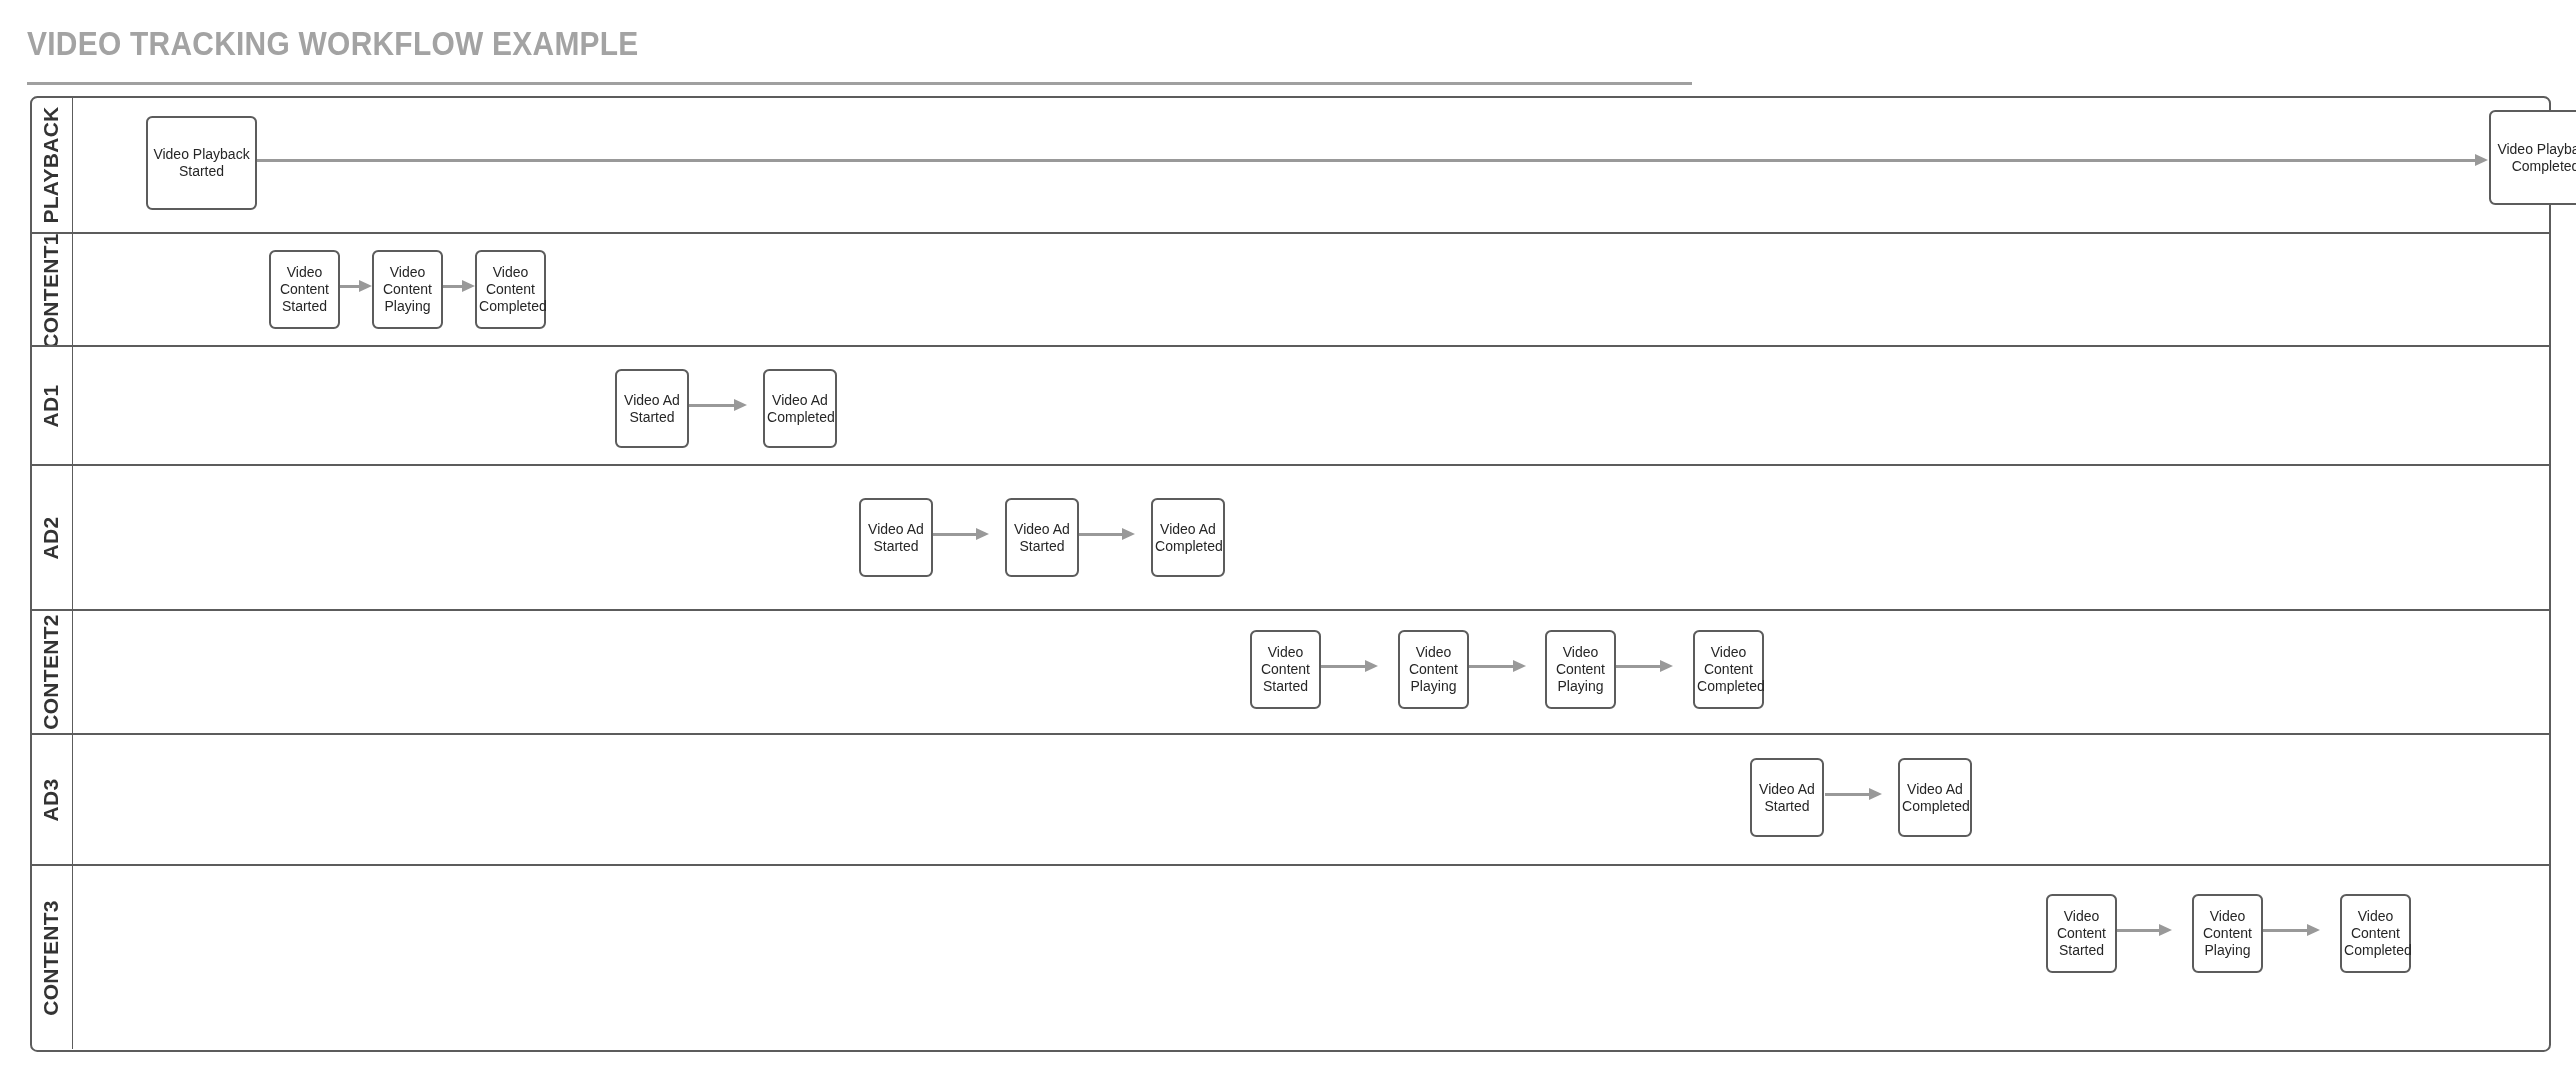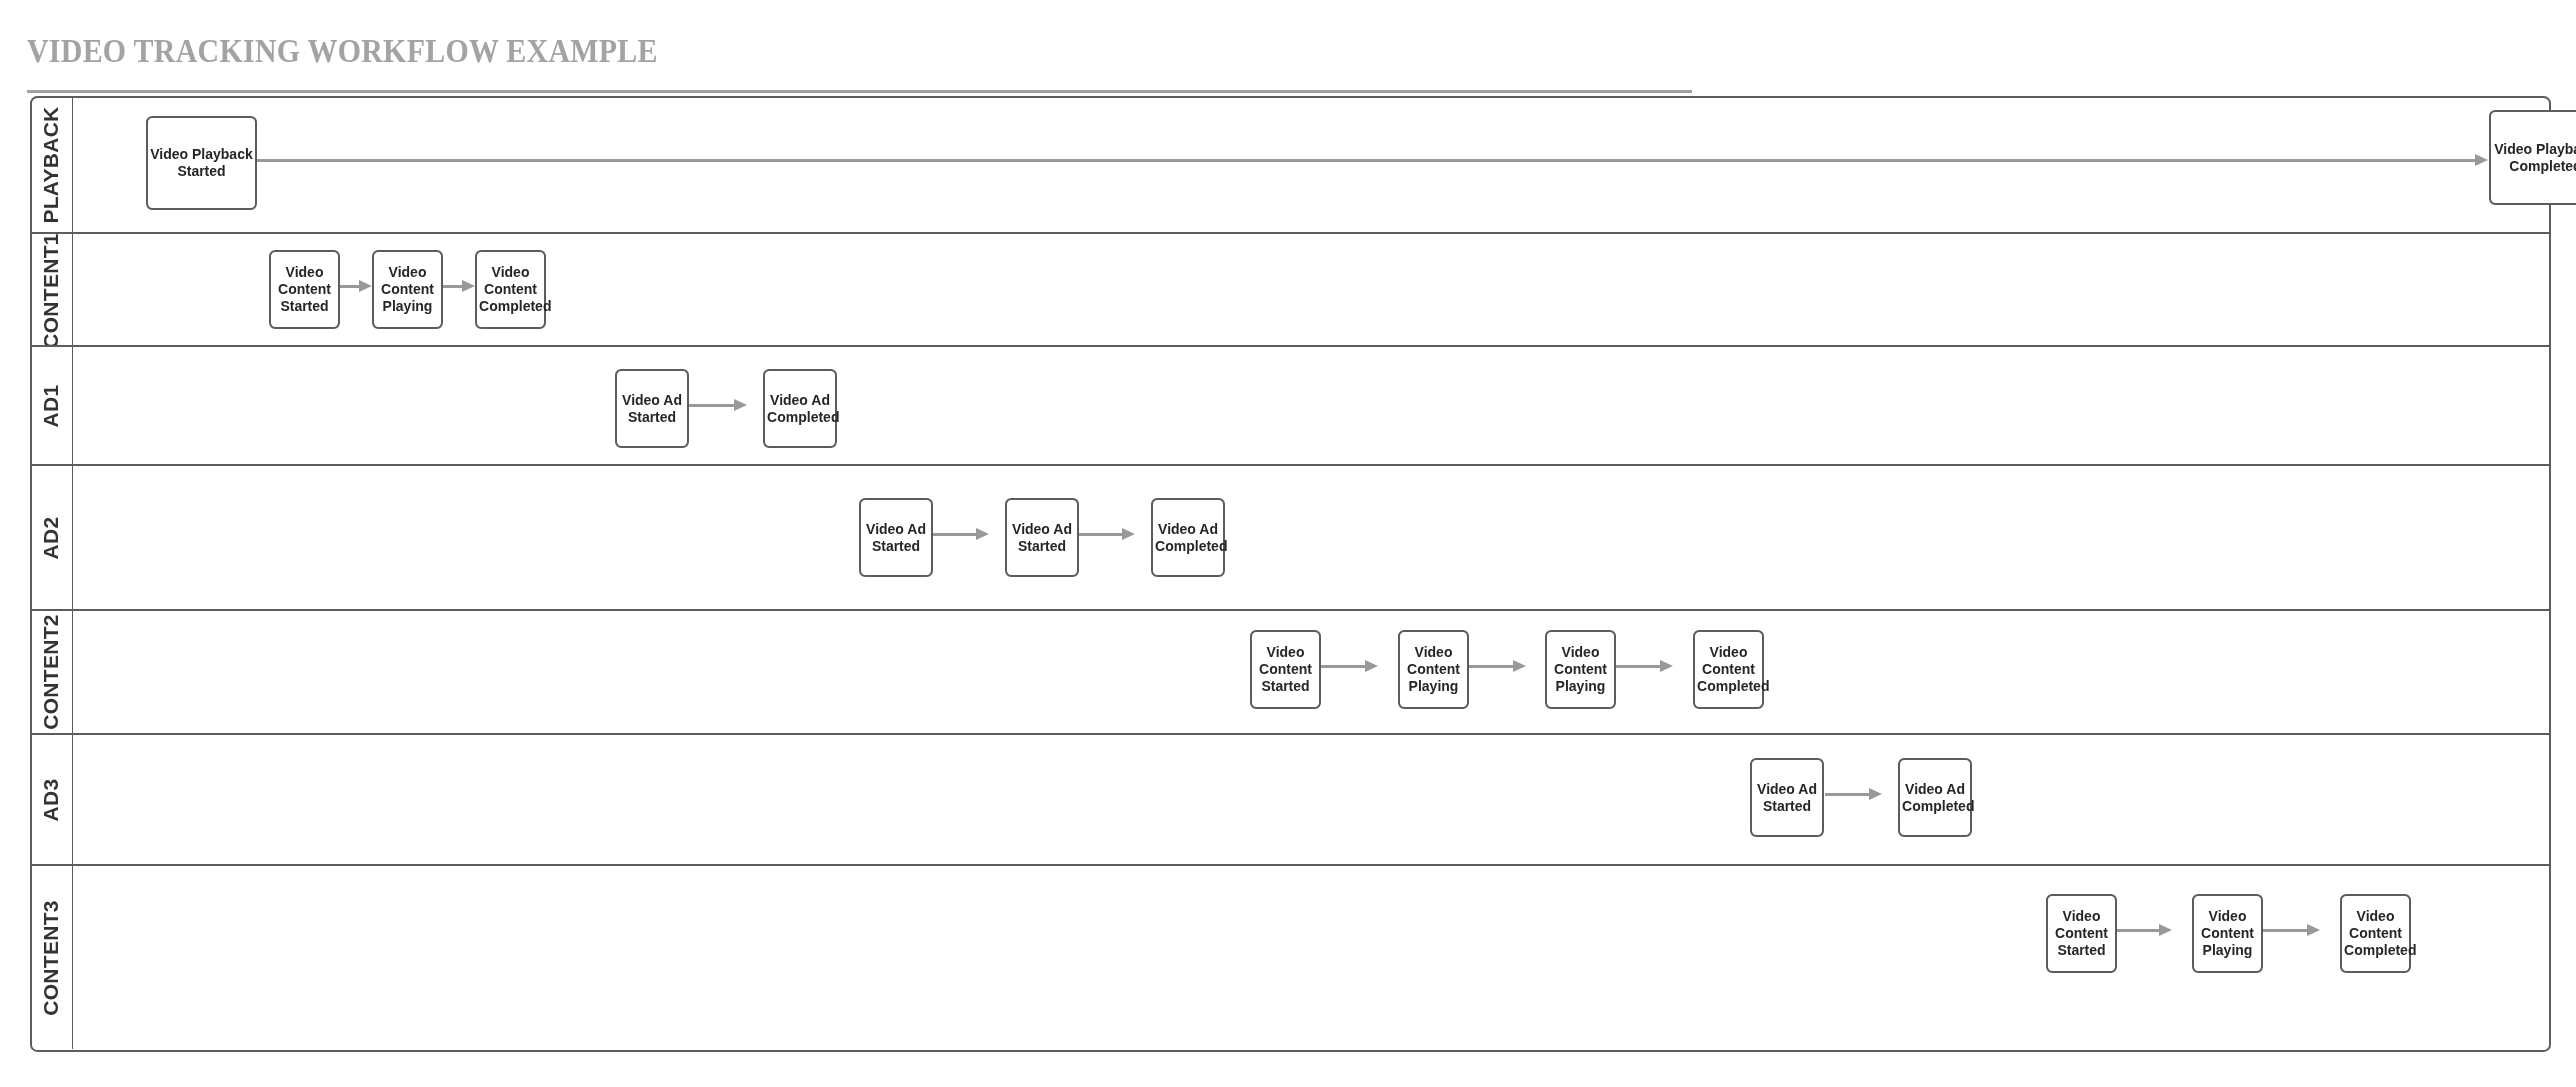--- a/index.html
+++ b/index.html
@@ -12,24 +12,23 @@
     height: 1087px;
     font-family: "Liberation Sans", sans-serif;
     overflow: hidden;
     position: relative;
   }
 
   
   #title-block {
     position: absolute;
     left: 0;
-    top: 16px;
+    top: 8px;
     width: 2140px;
     height: 83px;
-    font-family: Liberation Serif, serif;
   }
   #page-title {
     position: absolute;
     left: 27px;
     top: 16.6px;
     font-size: 34px;
     line-height: 36px;
     font-weight: bold;
     color: #a3a3a3;
     letter-spacing: 0.3px;
@@ -106,21 +105,21 @@
     border: 2.1px solid #5c5c5c;
     border-radius: 6.2px;
     background: #ffffff;
     display: flex;
     align-items: center;
     justify-content: center;
     text-align: center;
     padding: 0 2.1px;
     font-size: 14px;
     line-height: 17px;
-    font-weight: bold;
+    font-weight: normal;
     color: #262626;
   }
   .node-label {
     display: block;
     width: 100%;
   }
 
   
   .edge {
     position: absolute;

